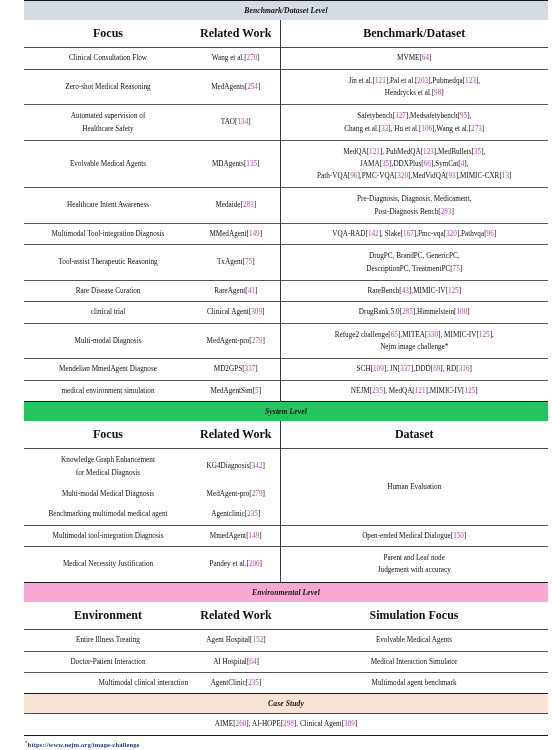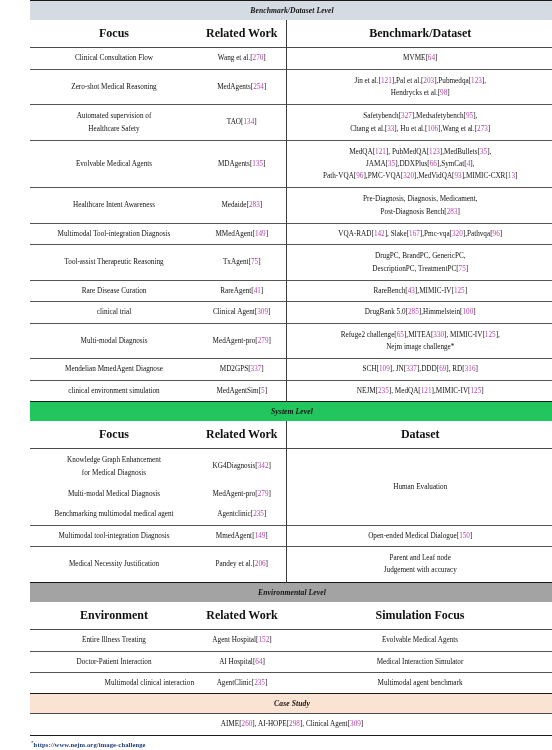--- a/index.html
+++ b/index.html
@@ -7,21 +7,21 @@
     width:552px;height:750px;
     background:#ffffff;
     font-family:"Liberation Serif", serif;
     color:#111111;
     overflow:hidden;
   }
   .page{
     width:552px;height:568px;
     position:relative;
     box-sizing:border-box;
-    padding:0 30px;
+    padding:0 24px;
   }
   table.tbl{
     width:524px;
     border-collapse:collapse;
     table-layout:fixed;
     font-size:7.2px;
     line-height:1.45;
   }
   table.tbl td, table.tbl th{
     padding:0;
@@ -221,21 +221,21 @@
           </td>
           <td class="rule-thin">
             <div>MD2GPS<span class="brk">[</span><span class="cite">337</span><span class="brk">]</span></div>
           </td>
           <td class="vdiv rule-thin">
             <div>SCH<span class="brk">[</span><span class="cite">109</span><span class="brk">]</span>, JN<span class="brk">[</span><span class="cite">337</span><span class="brk">]</span>,DDD<span class="brk">[</span><span class="cite">69</span><span class="brk">]</span>, RD<span class="brk">[</span><span class="cite">316</span><span class="brk">]</span></div>
           </td>
         </tr>
         <tr class="datarow">
           <td class="c-focus rule-thin">
-            <div>clinical environment simulation</div>
+            <div>medical environment simulation</div>
           </td>
           <td class="rule-thin">
             <div>MedAgentSim<span class="brk">[</span><span class="cite">5</span><span class="brk">]</span></div>
           </td>
           <td class="vdiv rule-thin">
             <div>NEJM<span class="brk">[</span><span class="cite">235</span><span class="brk">]</span>, MedQA<span class="brk">[</span><span class="cite">121</span><span class="brk">]</span>,MIMIC-IV<span class="brk">[</span><span class="cite">125</span><span class="brk">]</span></div>
           </td>
         </tr>
         <tr>
           <td colspan="3" class="section-hdr sec-system rule-top" style="background: #22c55e;">System Level</td>
@@ -290,21 +290,21 @@
           </td>
           <td class="rule-thin">
             <div>Pandey et al.<span class="brk">[</span><span class="cite">206</span><span class="brk">]</span></div>
           </td>
           <td class="vdiv rule-thin two-line">
             <div>Parent and Leaf node</div>
             <div>Judgement with accuracy</div>
           </td>
         </tr>
         <tr>
-          <td colspan="3" class="section-hdr sec-env rule-top" style="background: #a3a3a3;">Environmental Level</td>
+          <td colspan="3" class="section-hdr sec-env rule-top" style="background: #f9a8d4;">Environmental Level</td>
         </tr>
         <tr class="colhdr">
           <td>Environment</td>
           <td>Related Work</td>
           <td>Simulation Focus</td>
         </tr>
         <tr class="datarow">
           <td class="c-focus rule-thick" style="width: 196px;">
             <div>Entire Illness Treating</div>
           </td>

